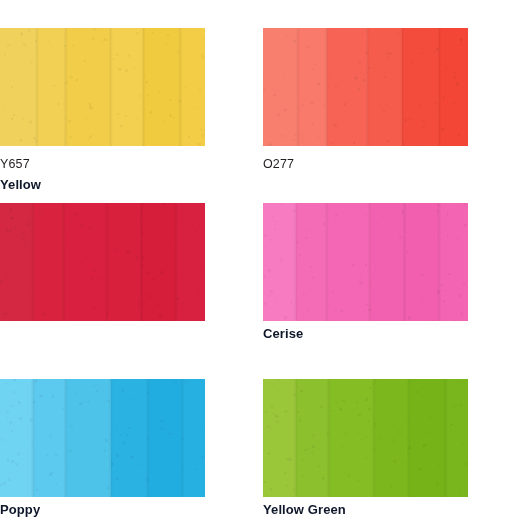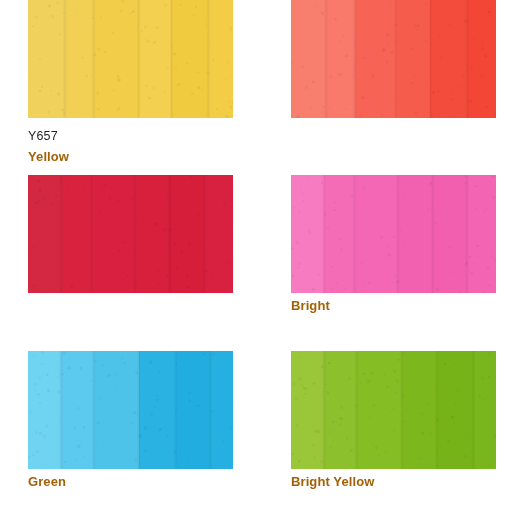--- a/index.html
+++ b/index.html
@@ -18,22 +18,22 @@
   #swatch-grid {
     display: grid;
     grid-template-columns: 263px 263px;
     grid-template-rows: 175px 176px 175px;
     width: 526px;
     height: 526px;
   }
 
   .swatch-cell {
     position: relative;
-    padding-left: 28px;
     box-sizing: border-box;
+    margin-top: 28px;
   }
 
   .swatch-chip {
     position: relative;
     width: 205px;
     height: 118px;
     overflow: hidden;
     display: block;
   }
 
@@ -70,21 +70,21 @@
     font-weight: 400;
     color: #231f20;
     letter-spacing: 0.15px;
     line-height: 1.2;
   }
 
   .swatch-name {
     margin-top: 5px;
     font-size: 13px;
     font-weight: bold;
-    color: #a16207;
+    color: #0f172a;
     letter-spacing: 0.1px;
     line-height: 1.2;
   }
 </style>
 </head>
 <body>
 
 <div id="swatch-grid">
     <div class="swatch-cell">
       <div class="swatch-chip" style="background: rgb(242, 207, 69);">
@@ -108,20 +108,21 @@
           <i style="background: rgb(248, 127, 110); width: 17%;"></i>
           <i style="background: rgb(249, 121, 106); width: 14%;"></i>
           <i style="background: rgb(247, 100, 85); width: 20%;"></i>
           <i style="background: rgb(246, 92, 76); width: 17%;"></i>
           <i style="background: rgb(244, 76, 60); width: 18%;"></i>
           <i style="background: rgb(243, 70, 54); width: 14%;"></i>
         </div>
         <div class="seam-layer" style="background: linear-gradient(to right, transparent 15.9%, rgba(0, 0, 0, 0.055) 17%, transparent 18.1%, transparent 29.9%, rgba(0, 0, 0, 0.055) 31%, transparent 32.1%, transparent 49.9%, rgba(0, 0, 0, 0.055) 51%, transparent 52.1%, transparent 66.9%, rgba(0, 0, 0, 0.055) 68%, transparent 69.1%, transparent 84.9%, rgba(0, 0, 0, 0.055) 86%, transparent 87.1%);"></div>
         <div class="grain-layer" style="background-image: radial-gradient(1.86px at 23.88% 63.11%, rgba(0, 0, 0, 0.094) 0px, rgba(0, 0, 0, 0.094) 100%, transparent 100%), radial-gradient(1.31px at 78.32% 83.94%, rgba(0, 0, 0, 0.106) 0px, rgba(0, 0, 0, 0.106) 100%, transparent 100%), radial-gradient(0.95px at 24.33% 34.94%, rgba(0, 0, 0, 0.1) 0px, rgba(0, 0, 0, 0.1) 100%, transparent 100%), radial-gradient(0.7px at 65.94% 34.39%, rgba(0, 0, 0, 0.15) 0px, rgba(0, 0, 0, 0.15) 100%, transparent 100%), radial-gradient(1.32px at 59.3% 41.63%, rgba(0, 0, 0, 0.13) 0px, rgba(0, 0, 0, 0.13) 100%, transparent 100%), radial-gradient(1.43px at 60.71% 96%, rgba(0, 0, 0, 0.133) 0px, rgba(0, 0, 0, 0.133) 100%, transparent 100%), radial-gradient(0.84px at 50.99% 83.48%, rgba(0, 0, 0, 0.055) 0px, rgba(0, 0, 0, 0.055) 100%, transparent 100%), radial-gradient(1.55px at 69.51% 78.51%, rgba(0, 0, 0, 0.14) 0px, rgba(0, 0, 0, 0.14) 100%, transparent 100%), radial-gradient(0.98px at 99.62% 96.35%, rgba(0, 0, 0, 0.12) 0px, rgba(0, 0, 0, 0.12) 100%, transparent 100%), radial-gradient(1.5px at 85.15% 18.22%, rgba(0, 0, 0, 0.16) 0px, rgba(0, 0, 0, 0.16) 100%, transparent 100%), radial-gradient(0.61px at 77.91% 98.62%, rgba(0, 0, 0, 0.153) 0px, rgba(0, 0, 0, 0.153) 100%, transparent 100%), radial-gradient(1.43px at 96.47% 9.55%, rgba(0, 0, 0, 0.137) 0px, rgba(0, 0, 0, 0.137) 100%, transparent 100%), radial-gradient(0.61px at 44.47% 76.8%, rgba(0, 0, 0, 0.125) 0px, rgba(0, 0, 0, 0.125) 100%, transparent 100%), radial-gradient(1.11px at 73.34% 48.81%, rgba(0, 0, 0, 0.114) 0px, rgba(0, 0, 0, 0.114) 100%, transparent 100%), radial-gradient(1.48px at 83.67% 20.35%, rgba(0, 0, 0, 0.1) 0px, rgba(0, 0, 0, 0.1) 100%, transparent 100%), radial-gradient(1.33px at 77.63% 21.28%, rgba(0, 0, 0, 0.137) 0px, rgba(0, 0, 0, 0.137) 100%, transparent 100%), radial-gradient(1.49px at 46.82% 52.36%, rgba(0, 0, 0, 0.14) 0px, rgba(0, 0, 0, 0.14) 100%, transparent 100%), radial-gradient(1.13px at 12.8% 25.9%, rgba(0, 0, 0, 0.055) 0px, rgba(0, 0, 0, 0.055) 100%, transparent 100%), radial-gradient(1.49px at 93.05% 63.99%, rgba(0, 0, 0, 0.106) 0px, rgba(0, 0, 0, 0.106) 100%, transparent 100%), radial-gradient(1.12px at 33.9% 97.71%, rgba(0, 0, 0, 0.12) 0px, rgba(0, 0, 0, 0.12) 100%, transparent 100%), radial-gradient(1.42px at 51% 21.14%, rgba(0, 0, 0, 0.153) 0px, rgba(0, 0, 0, 0.153) 100%, transparent 100%), radial-gradient(1.74px at 7.51% 73.92%, rgba(0, 0, 0, 0.1) 0px, rgba(0, 0, 0, 0.1) 100%, transparent 100%), radial-gradient(1.9px at 19.46% 65.35%, rgba(0, 0, 0, 0.067) 0px, rgba(0, 0, 0, 0.067) 100%, transparent 100%), radial-gradient(1.68px at 93.48% 41.61%, rgba(0, 0, 0, 0.114) 0px, rgba(0, 0, 0, 0.114) 100%, transparent 100%), radial-gradient(1.03px at 92.13% 44.89%, rgba(0, 0, 0, 0.06) 0px, rgba(0, 0, 0, 0.06) 100%, transparent 100%), radial-gradient(1.59px at 78.43% 79.03%, rgba(0, 0, 0, 0.055) 0px, rgba(0, 0, 0, 0.055) 100%, transparent 100%), radial-gradient(0.97px at 15.88% 90.4%, rgba(0, 0, 0, 0.16) 0px, rgba(0, 0, 0, 0.16) 100%, transparent 100%), radial-gradient(0.9px at 70.02% 67.59%, rgba(0, 0, 0, 0.082) 0px, rgba(0, 0, 0, 0.082) 100%, transparent 100%), radial-gradient(0.77px at 48.39% 4.19%, rgba(0, 0, 0, 0.145) 0px, rgba(0, 0, 0, 0.145) 100%, transparent 100%), radial-gradient(1.69px at 87.53% 85.96%, rgba(0, 0, 0, 0.118) 0px, rgba(0, 0, 0, 0.118) 100%, transparent 100%), radial-gradient(0.75px at 99.8% 39.49%, rgba(0, 0, 0, 0.08) 0px, rgba(0, 0, 0, 0.08) 100%, transparent 100%), radial-gradient(1.52px at 96.75% 10.47%, rgba(0, 0, 0, 0.118) 0px, rgba(0, 0, 0, 0.118) 100%, transparent 100%), radial-gradient(1.16px at 31.49% 37.52%, rgba(0, 0, 0, 0.067) 0px, rgba(0, 0, 0, 0.067) 100%, transparent 100%), radial-gradient(1.2px at 60.08% 64.11%, rgba(0, 0, 0, 0.063) 0px, rgba(0, 0, 0, 0.063) 100%, transparent 100%), radial-gradient(1.09px at 0.51% 40.89%, rgba(0, 0, 0, 0.067) 0px, rgba(0, 0, 0, 0.067) 100%, transparent 100%), radial-gradient(1.75px at 10.98% 69.48%, rgba(0, 0, 0, 0.15) 0px, rgba(0, 0, 0, 0.15) 100%, transparent 100%), radial-gradient(0.63px at 98.42% 77%, rgba(0, 0, 0, 0.07) 0px, rgba(0, 0, 0, 0.07) 100%, transparent 100%), radial-gradient(1.41px at 61.3% 24.68%, rgba(0, 0, 0, 0.06) 0px, rgba(0, 0, 0, 0.06) 100%, transparent 100%), radial-gradient(1.76px at 88.11% 58.55%, rgba(0, 0, 0, 0.067) 0px, rgba(0, 0, 0, 0.067) 100%, transparent 100%), radial-gradient(1.25px at 51.95% 34.11%, rgba(0, 0, 0, 0.106) 0px, rgba(0, 0, 0, 0.106) 100%, transparent 100%), radial-gradient(1.52px at 60.62% 21.51%, rgba(0, 0, 0, 0.11) 0px, rgba(0, 0, 0, 0.11) 100%, transparent 100%), radial-gradient(0.92px at 93.19% 37.92%, rgba(0, 0, 0, 0.125) 0px, rgba(0, 0, 0, 0.125) 100%, transparent 100%), radial-gradient(1.21px at 24.39% 81.41%, rgba(0, 0, 0, 0.082) 0px, rgba(0, 0, 0, 0.082) 100%, transparent 100%), radial-gradient(1.47px at 49.24% 44.27%, rgba(0, 0, 0, 0.157) 0px, rgba(0, 0, 0, 0.157) 100%, transparent 100%), radial-gradient(1.12px at 35.53% 49.33%, rgba(0, 0, 0, 0.137) 0px, rgba(0, 0, 0, 0.137) 100%, transparent 100%), radial-gradient(1.37px at 95.51% 90.55%, rgba(0, 0, 0, 0.13) 0px, rgba(0, 0, 0, 0.13) 100%, transparent 100%), radial-gradient(1.82px at 83.83% 63.77%, rgba(0, 0, 0, 0.07) 0px, rgba(0, 0, 0, 0.07) 100%, transparent 100%), radial-gradient(1.34px at 89.41% 33.29%, rgba(0, 0, 0, 0.09) 0px, rgba(0, 0, 0, 0.09) 100%, transparent 100%), radial-gradient(0.61px at 79.61% 93.5%, rgba(0, 0, 0, 0.06) 0px, rgba(0, 0, 0, 0.06) 100%, transparent 100%), radial-gradient(0.81px at 30.6% 57.5%, rgba(0, 0, 0, 0.09) 0px, rgba(0, 0, 0, 0.09) 100%, transparent 100%), radial-gradient(1.04px at 65.96% 70.15%, rgba(0, 0, 0, 0.082) 0px, rgba(0, 0, 0, 0.082) 100%, transparent 100%), radial-gradient(0.76px at 31.8% 49.42%, rgba(0, 0, 0, 0.094) 0px, rgba(0, 0, 0, 0.094) 100%, transparent 100%), radial-gradient(1.46px at 15.41% 94.95%, rgba(0, 0, 0, 0.07) 0px, rgba(0, 0, 0, 0.07) 100%, transparent 100%), radial-gradient(0.9px at 11.66% 6.09%, rgba(0, 0, 0, 0.1) 0px, rgba(0, 0, 0, 0.1) 100%, transparent 100%), radial-gradient(1.35px at 65.83% 4.03%, rgba(0, 0, 0, 0.1) 0px, rgba(0, 0, 0, 0.1) 100%, transparent 100%), radial-gradient(1.47px at 27.22% 47.32%, rgba(0, 0, 0, 0.15) 0px, rgba(0, 0, 0, 0.15) 100%, transparent 100%), radial-gradient(0.85px at 46.11% 65.79%, rgba(0, 0, 0, 0.157) 0px, rgba(0, 0, 0, 0.157) 100%, transparent 100%), radial-gradient(0.88px at 59.04% 70.46%, rgba(0, 0, 0, 0.15) 0px, rgba(0, 0, 0, 0.15) 100%, transparent 100%), radial-gradient(1.34px at 26.88% 92.43%, rgba(0, 0, 0, 0.086) 0px, rgba(0, 0, 0, 0.086) 100%, transparent 100%), radial-gradient(1.25px at 5.63% 56.97%, rgba(0, 0, 0, 0.145) 0px, rgba(0, 0, 0, 0.145) 100%, transparent 100%), radial-gradient(1.31px at 62.12% 21.74%, rgba(0, 0, 0, 0.157) 0px, rgba(0, 0, 0, 0.157) 100%, transparent 100%), radial-gradient(0.66px at 18.72% 38.27%, rgba(0, 0, 0, 0.16) 0px, rgba(0, 0, 0, 0.16) 100%, transparent 100%), radial-gradient(0.74px at 96.74% 13.49%, rgba(0, 0, 0, 0.12) 0px, rgba(0, 0, 0, 0.12) 100%, transparent 100%), radial-gradient(1.12px at 47.23% 37.25%, rgba(0, 0, 0, 0.094) 0px, rgba(0, 0, 0, 0.094) 100%, transparent 100%), radial-gradient(0.79px at 25.8% 30.56%, rgba(0, 0, 0, 0.157) 0px, rgba(0, 0, 0, 0.157) 100%, transparent 100%), radial-gradient(1.72px at 94.94% 47.42%, rgba(0, 0, 0, 0.145) 0px, rgba(0, 0, 0, 0.145) 100%, transparent 100%), radial-gradient(1.09px at 29.96% 65.37%, rgba(0, 0, 0, 0.118) 0px, rgba(0, 0, 0, 0.118) 100%, transparent 100%), radial-gradient(0.78px at 73.46% 93.28%, rgba(0, 0, 0, 0.114) 0px, rgba(0, 0, 0, 0.114) 100%, transparent 100%), radial-gradient(1.18px at 72.45% 29.99%, rgba(0, 0, 0, 0.106) 0px, rgba(0, 0, 0, 0.106) 100%, transparent 100%), radial-gradient(1.22px at 83.1% 73.86%, rgba(0, 0, 0, 0.09) 0px, rgba(0, 0, 0, 0.09) 100%, transparent 100%), radial-gradient(0.67px at 21.24% 1.94%, rgba(0, 0, 0, 0.157) 0px, rgba(0, 0, 0, 0.157) 100%, transparent 100%), radial-gradient(1.56px at 76.74% 65.86%, rgba(0, 0, 0, 0.063) 0px, rgba(0, 0, 0, 0.063) 100%, transparent 100%), radial-gradient(1.66px at 15.28% 11.31%, rgba(0, 0, 0, 0.153) 0px, rgba(0, 0, 0, 0.153) 100%, transparent 100%), radial-gradient(1.18px at 99.89% 58.47%, rgba(0, 0, 0, 0.086) 0px, rgba(0, 0, 0, 0.086) 100%, transparent 100%), radial-gradient(1.48px at 71.77% 77.53%, rgba(0, 0, 0, 0.106) 0px, rgba(0, 0, 0, 0.106) 100%, transparent 100%), radial-gradient(1.39px at 68.82% 97.8%, rgba(0, 0, 0, 0.082) 0px, rgba(0, 0, 0, 0.082) 100%, transparent 100%), radial-gradient(1.51px at 47.12% 29.23%, rgba(0, 0, 0, 0.114) 0px, rgba(0, 0, 0, 0.114) 100%, transparent 100%), radial-gradient(1.51px at 9.58% 91.17%, rgba(0, 0, 0, 0.082) 0px, rgba(0, 0, 0, 0.082) 100%, transparent 100%), radial-gradient(0.68px at 48.82% 39.04%, rgba(0, 0, 0, 0.098) 0px, rgba(0, 0, 0, 0.098) 100%, transparent 100%), radial-gradient(1.72px at 0.48% 52.44%, rgba(0, 0, 0, 0.09) 0px, rgba(0, 0, 0, 0.09) 100%, transparent 100%), radial-gradient(1.03px at 44.39% 97.72%, rgba(0, 0, 0, 0.145) 0px, rgba(0, 0, 0, 0.145) 100%, transparent 100%), radial-gradient(1.06px at 10.35% 40.81%, rgba(0, 0, 0, 0.06) 0px, rgba(0, 0, 0, 0.06) 100%, transparent 100%), radial-gradient(1.83px at 3.34% 99.29%, rgba(0, 0, 0, 0.157) 0px, rgba(0, 0, 0, 0.157) 100%, transparent 100%), radial-gradient(0.86px at 0.83% 88.5%, rgba(0, 0, 0, 0.067) 0px, rgba(0, 0, 0, 0.067) 100%, transparent 100%), radial-gradient(1.45px at 40.03% 64.64%, rgba(0, 0, 0, 0.157) 0px, rgba(0, 0, 0, 0.157) 100%, transparent 100%), radial-gradient(1.53px at 21.66% 16.25%, rgba(0, 0, 0, 0.14) 0px, rgba(0, 0, 0, 0.14) 100%, transparent 100%), radial-gradient(1.89px at 45.45% 42.27%, rgba(0, 0, 0, 0.16) 0px, rgba(0, 0, 0, 0.16) 100%, transparent 100%), radial-gradient(0.84px at 79.94% 39.95%, rgba(0, 0, 0, 0.086) 0px, rgba(0, 0, 0, 0.086) 100%, transparent 100%), radial-gradient(1.6px at 35.14% 83%, rgba(0, 0, 0, 0.145) 0px, rgba(0, 0, 0, 0.145) 100%, transparent 100%), radial-gradient(1.44px at 19.01% 91.71%, rgba(0, 0, 0, 0.055) 0px, rgba(0, 0, 0, 0.055) 100%, transparent 100%);"></div>
       </div>
+      <div class="swatch-code">O277</div>
     </div>
     <div class="swatch-cell">
       <div class="swatch-chip" style="background: rgb(216, 33, 61);">
         <div class="band-layer">
           <i style="background: rgb(212, 40, 66); width: 16%;"></i>
           <i style="background: rgb(217, 35, 62); width: 15%;"></i>
           <i style="background: rgb(218, 32, 64); width: 21%;"></i>
           <i style="background: rgb(216, 31, 60); width: 17%;"></i>
           <i style="background: rgb(214, 29, 57); width: 17%;"></i>
           <i style="background: rgb(216, 33, 64); width: 14%;"></i>
@@ -136,45 +137,45 @@
           <i style="background: rgb(247, 123, 192); width: 16%;"></i>
           <i style="background: rgb(244, 107, 182); width: 15%;"></i>
           <i style="background: rgb(244, 103, 180); width: 21%;"></i>
           <i style="background: rgb(242, 97, 176); width: 17%;"></i>
           <i style="background: rgb(241, 95, 174); width: 17%;"></i>
           <i style="background: rgb(243, 100, 178); width: 14%;"></i>
         </div>
         <div class="seam-layer" style="background: linear-gradient(to right, transparent 14.9%, rgba(0, 0, 0, 0.055) 16%, transparent 17.1%, transparent 29.9%, rgba(0, 0, 0, 0.055) 31%, transparent 32.1%, transparent 50.9%, rgba(0, 0, 0, 0.055) 52%, transparent 53.1%, transparent 67.9%, rgba(0, 0, 0, 0.055) 69%, transparent 70.1%, transparent 84.9%, rgba(0, 0, 0, 0.055) 86%, transparent 87.1%);"></div>
         <div class="grain-layer" style="background-image: radial-gradient(0.97px at 47.75% 60.7%, rgba(0, 0, 0, 0.098) 0px, rgba(0, 0, 0, 0.098) 100%, transparent 100%), radial-gradient(0.77px at 5.09% 11.67%, rgba(0, 0, 0, 0.15) 0px, rgba(0, 0, 0, 0.15) 100%, transparent 100%), radial-gradient(1.76px at 34.14% 75.08%, rgba(0, 0, 0, 0.055) 0px, rgba(0, 0, 0, 0.055) 100%, transparent 100%), radial-gradient(1.57px at 38.33% 91.71%, rgba(0, 0, 0, 0.12) 0px, rgba(0, 0, 0, 0.12) 100%, transparent 100%), radial-gradient(1.49px at 89.09% 74.56%, rgba(0, 0, 0, 0.055) 0px, rgba(0, 0, 0, 0.055) 100%, transparent 100%), radial-gradient(1.59px at 70.3% 40.74%, rgba(0, 0, 0, 0.1) 0px, rgba(0, 0, 0, 0.1) 100%, transparent 100%), radial-gradient(1.04px at 85.24% 1.79%, rgba(0, 0, 0, 0.11) 0px, rgba(0, 0, 0, 0.11) 100%, transparent 100%), radial-gradient(1.82px at 3.06% 57.46%, rgba(0, 0, 0, 0.137) 0px, rgba(0, 0, 0, 0.137) 100%, transparent 100%), radial-gradient(0.98px at 26.45% 96.61%, rgba(0, 0, 0, 0.055) 0px, rgba(0, 0, 0, 0.055) 100%, transparent 100%), radial-gradient(1.88px at 47.71% 67.64%, rgba(0, 0, 0, 0.125) 0px, rgba(0, 0, 0, 0.125) 100%, transparent 100%), radial-gradient(0.85px at 76.17% 50.93%, rgba(0, 0, 0, 0.06) 0px, rgba(0, 0, 0, 0.06) 100%, transparent 100%), radial-gradient(0.71px at 64.47% 47.65%, rgba(0, 0, 0, 0.118) 0px, rgba(0, 0, 0, 0.118) 100%, transparent 100%), radial-gradient(0.83px at 35.29% 99.57%, rgba(0, 0, 0, 0.067) 0px, rgba(0, 0, 0, 0.067) 100%, transparent 100%), radial-gradient(0.68px at 69.35% 22.31%, rgba(0, 0, 0, 0.153) 0px, rgba(0, 0, 0, 0.153) 100%, transparent 100%), radial-gradient(1.29px at 67.66% 9.24%, rgba(0, 0, 0, 0.063) 0px, rgba(0, 0, 0, 0.063) 100%, transparent 100%), radial-gradient(1.31px at 15.24% 6.8%, rgba(0, 0, 0, 0.15) 0px, rgba(0, 0, 0, 0.15) 100%, transparent 100%), radial-gradient(1.5px at 77.03% 60.52%, rgba(0, 0, 0, 0.06) 0px, rgba(0, 0, 0, 0.06) 100%, transparent 100%), radial-gradient(1.73px at 67.05% 28.91%, rgba(0, 0, 0, 0.1) 0px, rgba(0, 0, 0, 0.1) 100%, transparent 100%), radial-gradient(1.27px at 1.12% 85.26%, rgba(0, 0, 0, 0.125) 0px, rgba(0, 0, 0, 0.125) 100%, transparent 100%), radial-gradient(0.86px at 5.88% 15.56%, rgba(0, 0, 0, 0.133) 0px, rgba(0, 0, 0, 0.133) 100%, transparent 100%), radial-gradient(0.7px at 14.52% 30.31%, rgba(0, 0, 0, 0.133) 0px, rgba(0, 0, 0, 0.133) 100%, transparent 100%), radial-gradient(1.8px at 4% 75.16%, rgba(0, 0, 0, 0.08) 0px, rgba(0, 0, 0, 0.08) 100%, transparent 100%), radial-gradient(0.8px at 81.66% 68.99%, rgba(0, 0, 0, 0.15) 0px, rgba(0, 0, 0, 0.15) 100%, transparent 100%), radial-gradient(1.16px at 50.44% 52.46%, rgba(0, 0, 0, 0.14) 0px, rgba(0, 0, 0, 0.14) 100%, transparent 100%), radial-gradient(1.2px at 0.65% 62.35%, rgba(0, 0, 0, 0.137) 0px, rgba(0, 0, 0, 0.137) 100%, transparent 100%), radial-gradient(0.6px at 6.59% 85.26%, rgba(0, 0, 0, 0.145) 0px, rgba(0, 0, 0, 0.145) 100%, transparent 100%), radial-gradient(1.51px at 85.24% 7.01%, rgba(0, 0, 0, 0.11) 0px, rgba(0, 0, 0, 0.11) 100%, transparent 100%), radial-gradient(0.87px at 91.05% 69.31%, rgba(0, 0, 0, 0.11) 0px, rgba(0, 0, 0, 0.11) 100%, transparent 100%), radial-gradient(1.37px at 13.87% 84.35%, rgba(0, 0, 0, 0.094) 0px, rgba(0, 0, 0, 0.094) 100%, transparent 100%), radial-gradient(0.87px at 53.52% 46.67%, rgba(0, 0, 0, 0.12) 0px, rgba(0, 0, 0, 0.12) 100%, transparent 100%), radial-gradient(1.01px at 6.03% 22.43%, rgba(0, 0, 0, 0.15) 0px, rgba(0, 0, 0, 0.15) 100%, transparent 100%), radial-gradient(1.57px at 90.03% 9.47%, rgba(0, 0, 0, 0.094) 0px, rgba(0, 0, 0, 0.094) 100%, transparent 100%), radial-gradient(1.88px at 95.99% 78.64%, rgba(0, 0, 0, 0.067) 0px, rgba(0, 0, 0, 0.067) 100%, transparent 100%), radial-gradient(0.88px at 68.55% 29.53%, rgba(0, 0, 0, 0.1) 0px, rgba(0, 0, 0, 0.1) 100%, transparent 100%), radial-gradient(1.07px at 5.96% 82.1%, rgba(0, 0, 0, 0.063) 0px, rgba(0, 0, 0, 0.063) 100%, transparent 100%), radial-gradient(1.43px at 90.87% 60.22%, rgba(0, 0, 0, 0.133) 0px, rgba(0, 0, 0, 0.133) 100%, transparent 100%), radial-gradient(0.88px at 50.88% 85.75%, rgba(0, 0, 0, 0.153) 0px, rgba(0, 0, 0, 0.153) 100%, transparent 100%), radial-gradient(0.61px at 39.39% 79.33%, rgba(0, 0, 0, 0.055) 0px, rgba(0, 0, 0, 0.055) 100%, transparent 100%), radial-gradient(0.91px at 83.2% 29.47%, rgba(0, 0, 0, 0.125) 0px, rgba(0, 0, 0, 0.125) 100%, transparent 100%), radial-gradient(1.51px at 35.74% 10.58%, rgba(0, 0, 0, 0.094) 0px, rgba(0, 0, 0, 0.094) 100%, transparent 100%), radial-gradient(1.14px at 20.19% 77.8%, rgba(0, 0, 0, 0.094) 0px, rgba(0, 0, 0, 0.094) 100%, transparent 100%), radial-gradient(1.58px at 82.73% 99.78%, rgba(0, 0, 0, 0.09) 0px, rgba(0, 0, 0, 0.09) 100%, transparent 100%), radial-gradient(1.8px at 16.78% 33.29%, rgba(0, 0, 0, 0.094) 0px, rgba(0, 0, 0, 0.094) 100%, transparent 100%), radial-gradient(0.85px at 22.21% 91.8%, rgba(0, 0, 0, 0.153) 0px, rgba(0, 0, 0, 0.153) 100%, transparent 100%), radial-gradient(0.74px at 45.91% 38.6%, rgba(0, 0, 0, 0.05) 0px, rgba(0, 0, 0, 0.05) 100%, transparent 100%), radial-gradient(0.75px at 8.76% 1.48%, rgba(0, 0, 0, 0.133) 0px, rgba(0, 0, 0, 0.133) 100%, transparent 100%), radial-gradient(0.85px at 55.12% 57.64%, rgba(0, 0, 0, 0.075) 0px, rgba(0, 0, 0, 0.075) 100%, transparent 100%), radial-gradient(1.44px at 93.84% 99.98%, rgba(0, 0, 0, 0.14) 0px, rgba(0, 0, 0, 0.14) 100%, transparent 100%), radial-gradient(0.84px at 69.29% 61.5%, rgba(0, 0, 0, 0.063) 0px, rgba(0, 0, 0, 0.063) 100%, transparent 100%), radial-gradient(0.86px at 55.49% 16.93%, rgba(0, 0, 0, 0.106) 0px, rgba(0, 0, 0, 0.106) 100%, transparent 100%), radial-gradient(0.94px at 36.46% 39.89%, rgba(0, 0, 0, 0.082) 0px, rgba(0, 0, 0, 0.082) 100%, transparent 100%), radial-gradient(1.05px at 95.06% 29.59%, rgba(0, 0, 0, 0.09) 0px, rgba(0, 0, 0, 0.09) 100%, transparent 100%), radial-gradient(1.36px at 23.69% 54.35%, rgba(0, 0, 0, 0.082) 0px, rgba(0, 0, 0, 0.082) 100%, transparent 100%), radial-gradient(1.89px at 85.58% 75.36%, rgba(0, 0, 0, 0.133) 0px, rgba(0, 0, 0, 0.133) 100%, transparent 100%), radial-gradient(0.86px at 59.27% 51.52%, rgba(0, 0, 0, 0.086) 0px, rgba(0, 0, 0, 0.086) 100%, transparent 100%), radial-gradient(0.83px at 99.94% 72.11%, rgba(0, 0, 0, 0.137) 0px, rgba(0, 0, 0, 0.137) 100%, transparent 100%), radial-gradient(0.97px at 29.75% 17.97%, rgba(0, 0, 0, 0.15) 0px, rgba(0, 0, 0, 0.15) 100%, transparent 100%), radial-gradient(1.85px at 10.96% 97.37%, rgba(0, 0, 0, 0.153) 0px, rgba(0, 0, 0, 0.153) 100%, transparent 100%), radial-gradient(0.73px at 13.44% 93.9%, rgba(0, 0, 0, 0.067) 0px, rgba(0, 0, 0, 0.067) 100%, transparent 100%), radial-gradient(1.74px at 98.72% 19.13%, rgba(0, 0, 0, 0.1) 0px, rgba(0, 0, 0, 0.1) 100%, transparent 100%), radial-gradient(1.15px at 77.63% 83.52%, rgba(0, 0, 0, 0.055) 0px, rgba(0, 0, 0, 0.055) 100%, transparent 100%), radial-gradient(1.13px at 90.07% 28.42%, rgba(0, 0, 0, 0.114) 0px, rgba(0, 0, 0, 0.114) 100%, transparent 100%), radial-gradient(1.41px at 21.11% 29.57%, rgba(0, 0, 0, 0.098) 0px, rgba(0, 0, 0, 0.098) 100%, transparent 100%), radial-gradient(1.14px at 94.03% 31.31%, rgba(0, 0, 0, 0.063) 0px, rgba(0, 0, 0, 0.063) 100%, transparent 100%), radial-gradient(1.25px at 9.19% 48.98%, rgba(0, 0, 0, 0.106) 0px, rgba(0, 0, 0, 0.106) 100%, transparent 100%), radial-gradient(0.72px at 21.49% 22.97%, rgba(0, 0, 0, 0.15) 0px, rgba(0, 0, 0, 0.15) 100%, transparent 100%), radial-gradient(1.25px at 52.56% 68.77%, rgba(0, 0, 0, 0.055) 0px, rgba(0, 0, 0, 0.055) 100%, transparent 100%), radial-gradient(1.78px at 18.01% 44.37%, rgba(0, 0, 0, 0.06) 0px, rgba(0, 0, 0, 0.06) 100%, transparent 100%), radial-gradient(0.62px at 37.09% 72.03%, rgba(0, 0, 0, 0.067) 0px, rgba(0, 0, 0, 0.067) 100%, transparent 100%), radial-gradient(1.38px at 98.21% 69.09%, rgba(0, 0, 0, 0.09) 0px, rgba(0, 0, 0, 0.09) 100%, transparent 100%), radial-gradient(0.73px at 12.47% 96.83%, rgba(0, 0, 0, 0.07) 0px, rgba(0, 0, 0, 0.07) 100%, transparent 100%), radial-gradient(1.36px at 44.21% 52.74%, rgba(0, 0, 0, 0.11) 0px, rgba(0, 0, 0, 0.11) 100%, transparent 100%), radial-gradient(1.56px at 87.31% 69.48%, rgba(0, 0, 0, 0.15) 0px, rgba(0, 0, 0, 0.15) 100%, transparent 100%), radial-gradient(0.75px at 50.36% 10.61%, rgba(0, 0, 0, 0.125) 0px, rgba(0, 0, 0, 0.125) 100%, transparent 100%), radial-gradient(1.68px at 24.6% 63.15%, rgba(0, 0, 0, 0.07) 0px, rgba(0, 0, 0, 0.07) 100%, transparent 100%), radial-gradient(1.75px at 98.55% 1.27%, rgba(0, 0, 0, 0.094) 0px, rgba(0, 0, 0, 0.094) 100%, transparent 100%), radial-gradient(1.33px at 3.35% 78.23%, rgba(0, 0, 0, 0.09) 0px, rgba(0, 0, 0, 0.09) 100%, transparent 100%), radial-gradient(1.41px at 78.06% 60.86%, rgba(0, 0, 0, 0.1) 0px, rgba(0, 0, 0, 0.1) 100%, transparent 100%), radial-gradient(1.38px at 1.17% 27.63%, rgba(0, 0, 0, 0.094) 0px, rgba(0, 0, 0, 0.094) 100%, transparent 100%), radial-gradient(1.52px at 52.1% 90.49%, rgba(0, 0, 0, 0.125) 0px, rgba(0, 0, 0, 0.125) 100%, transparent 100%), radial-gradient(1.75px at 71.34% 97.37%, rgba(0, 0, 0, 0.14) 0px, rgba(0, 0, 0, 0.14) 100%, transparent 100%), radial-gradient(1.15px at 19.95% 96.67%, rgba(0, 0, 0, 0.07) 0px, rgba(0, 0, 0, 0.07) 100%, transparent 100%), radial-gradient(1.72px at 8.74% 47.44%, rgba(0, 0, 0, 0.07) 0px, rgba(0, 0, 0, 0.07) 100%, transparent 100%), radial-gradient(0.6px at 71.54% 25.3%, rgba(0, 0, 0, 0.13) 0px, rgba(0, 0, 0, 0.13) 100%, transparent 100%), radial-gradient(0.84px at 0.99% 26.51%, rgba(0, 0, 0, 0.055) 0px, rgba(0, 0, 0, 0.055) 100%, transparent 100%), radial-gradient(1.26px at 3.84% 31.5%, rgba(0, 0, 0, 0.086) 0px, rgba(0, 0, 0, 0.086) 100%, transparent 100%), radial-gradient(1.1px at 35.33% 91.16%, rgba(0, 0, 0, 0.05) 0px, rgba(0, 0, 0, 0.05) 100%, transparent 100%), radial-gradient(1.29px at 96.91% 93.54%, rgba(0, 0, 0, 0.114) 0px, rgba(0, 0, 0, 0.114) 100%, transparent 100%), radial-gradient(1.55px at 68.19% 7.26%, rgba(0, 0, 0, 0.145) 0px, rgba(0, 0, 0, 0.145) 100%, transparent 100%), radial-gradient(1.6px at 88.09% 83.22%, rgba(0, 0, 0, 0.086) 0px, rgba(0, 0, 0, 0.086) 100%, transparent 100%);"></div>
       </div>
-      <div class="swatch-name">Bright</div>
+      <div class="swatch-name">Cerise</div>
     </div>
     <div class="swatch-cell">
       <div class="swatch-chip" style="background: rgb(41, 180, 227);">
         <div class="band-layer">
           <i style="background: rgb(111, 211, 242); width: 16%;"></i>
           <i style="background: rgb(92, 201, 238); width: 16%;"></i>
           <i style="background: rgb(77, 195, 234); width: 22%;"></i>
           <i style="background: rgb(42, 178, 226); width: 18%;"></i>
           <i style="background: rgb(34, 173, 224); width: 17%;"></i>
           <i style="background: rgb(38, 176, 225); width: 11%;"></i>
         </div>
         <div class="seam-layer" style="background: linear-gradient(to right, transparent 14.9%, rgba(0, 0, 0, 0.055) 16%, transparent 17.1%, transparent 30.9%, rgba(0, 0, 0, 0.055) 32%, transparent 33.1%, transparent 52.9%, rgba(0, 0, 0, 0.055) 54%, transparent 55.1%, transparent 70.9%, rgba(0, 0, 0, 0.055) 72%, transparent 73.1%, transparent 87.9%, rgba(0, 0, 0, 0.055) 89%, transparent 90.1%);"></div>
         <div class="grain-layer" style="background-image: radial-gradient(1.86px at 59.69% 9.5%, rgba(0, 0, 0, 0.125) 0px, rgba(0, 0, 0, 0.125) 100%, transparent 100%), radial-gradient(1.34px at 25.91% 14.92%, rgba(0, 0, 0, 0.153) 0px, rgba(0, 0, 0, 0.153) 100%, transparent 100%), radial-gradient(1.66px at 8.18% 72.37%, rgba(0, 0, 0, 0.114) 0px, rgba(0, 0, 0, 0.114) 100%, transparent 100%), radial-gradient(1.68px at 39.43% 20.86%, rgba(0, 0, 0, 0.15) 0px, rgba(0, 0, 0, 0.15) 100%, transparent 100%), radial-gradient(0.64px at 37.59% 8.33%, rgba(0, 0, 0, 0.1) 0px, rgba(0, 0, 0, 0.1) 100%, transparent 100%), radial-gradient(1.25px at 84.37% 0.33%, rgba(0, 0, 0, 0.07) 0px, rgba(0, 0, 0, 0.07) 100%, transparent 100%), radial-gradient(1.19px at 63.18% 41.5%, rgba(0, 0, 0, 0.14) 0px, rgba(0, 0, 0, 0.14) 100%, transparent 100%), radial-gradient(0.8px at 62.6% 38.03%, rgba(0, 0, 0, 0.09) 0px, rgba(0, 0, 0, 0.09) 100%, transparent 100%), radial-gradient(1.66px at 24.54% 80.87%, rgba(0, 0, 0, 0.133) 0px, rgba(0, 0, 0, 0.133) 100%, transparent 100%), radial-gradient(1.17px at 22.78% 64.73%, rgba(0, 0, 0, 0.12) 0px, rgba(0, 0, 0, 0.12) 100%, transparent 100%), radial-gradient(1.54px at 53.08% 18.6%, rgba(0, 0, 0, 0.153) 0px, rgba(0, 0, 0, 0.153) 100%, transparent 100%), radial-gradient(1px at 99.98% 44.28%, rgba(0, 0, 0, 0.063) 0px, rgba(0, 0, 0, 0.063) 100%, transparent 100%), radial-gradient(1.85px at 71.74% 85.8%, rgba(0, 0, 0, 0.082) 0px, rgba(0, 0, 0, 0.082) 100%, transparent 100%), radial-gradient(0.64px at 55.26% 63.53%, rgba(0, 0, 0, 0.063) 0px, rgba(0, 0, 0, 0.063) 100%, transparent 100%), radial-gradient(0.76px at 26.2% 76.85%, rgba(0, 0, 0, 0.153) 0px, rgba(0, 0, 0, 0.153) 100%, transparent 100%), radial-gradient(1.7px at 51.83% 52.23%, rgba(0, 0, 0, 0.133) 0px, rgba(0, 0, 0, 0.133) 100%, transparent 100%), radial-gradient(0.84px at 27.46% 89.22%, rgba(0, 0, 0, 0.12) 0px, rgba(0, 0, 0, 0.12) 100%, transparent 100%), radial-gradient(1.08px at 5.73% 44.01%, rgba(0, 0, 0, 0.13) 0px, rgba(0, 0, 0, 0.13) 100%, transparent 100%), radial-gradient(1.05px at 78.05% 93.34%, rgba(0, 0, 0, 0.067) 0px, rgba(0, 0, 0, 0.067) 100%, transparent 100%), radial-gradient(1.79px at 15.18% 34.86%, rgba(0, 0, 0, 0.1) 0px, rgba(0, 0, 0, 0.1) 100%, transparent 100%), radial-gradient(1.66px at 57.22% 65.2%, rgba(0, 0, 0, 0.157) 0px, rgba(0, 0, 0, 0.157) 100%, transparent 100%), radial-gradient(1.84px at 82.93% 46.34%, rgba(0, 0, 0, 0.09) 0px, rgba(0, 0, 0, 0.09) 100%, transparent 100%), radial-gradient(1.84px at 98.94% 65.9%, rgba(0, 0, 0, 0.07) 0px, rgba(0, 0, 0, 0.07) 100%, transparent 100%), radial-gradient(1.78px at 24.54% 48.62%, rgba(0, 0, 0, 0.055) 0px, rgba(0, 0, 0, 0.055) 100%, transparent 100%), radial-gradient(1.75px at 57.11% 84.55%, rgba(0, 0, 0, 0.11) 0px, rgba(0, 0, 0, 0.11) 100%, transparent 100%), radial-gradient(1.11px at 25.41% 79.69%, rgba(0, 0, 0, 0.114) 0px, rgba(0, 0, 0, 0.114) 100%, transparent 100%), radial-gradient(1.27px at 52.47% 92.67%, rgba(0, 0, 0, 0.125) 0px, rgba(0, 0, 0, 0.125) 100%, transparent 100%), radial-gradient(1.76px at 34.78% 40.29%, rgba(0, 0, 0, 0.075) 0px, rgba(0, 0, 0, 0.075) 100%, transparent 100%), radial-gradient(1.66px at 1.31% 51.14%, rgba(0, 0, 0, 0.06) 0px, rgba(0, 0, 0, 0.06) 100%, transparent 100%), radial-gradient(0.98px at 42.64% 33.93%, rgba(0, 0, 0, 0.094) 0px, rgba(0, 0, 0, 0.094) 100%, transparent 100%), radial-gradient(0.7px at 31.05% 2.91%, rgba(0, 0, 0, 0.125) 0px, rgba(0, 0, 0, 0.125) 100%, transparent 100%), radial-gradient(1.06px at 59.17% 47.12%, rgba(0, 0, 0, 0.09) 0px, rgba(0, 0, 0, 0.09) 100%, transparent 100%), radial-gradient(0.68px at 72.55% 41.71%, rgba(0, 0, 0, 0.098) 0px, rgba(0, 0, 0, 0.098) 100%, transparent 100%), radial-gradient(0.77px at 2.97% 4.09%, rgba(0, 0, 0, 0.12) 0px, rgba(0, 0, 0, 0.12) 100%, transparent 100%), radial-gradient(1.67px at 54.71% 72.02%, rgba(0, 0, 0, 0.153) 0px, rgba(0, 0, 0, 0.153) 100%, transparent 100%), radial-gradient(1.3px at 16.69% 19.77%, rgba(0, 0, 0, 0.12) 0px, rgba(0, 0, 0, 0.12) 100%, transparent 100%), radial-gradient(0.78px at 46.15% 38.79%, rgba(0, 0, 0, 0.075) 0px, rgba(0, 0, 0, 0.075) 100%, transparent 100%), radial-gradient(0.93px at 96.4% 80.65%, rgba(0, 0, 0, 0.1) 0px, rgba(0, 0, 0, 0.1) 100%, transparent 100%), radial-gradient(1.9px at 60.27% 54.27%, rgba(0, 0, 0, 0.067) 0px, rgba(0, 0, 0, 0.067) 100%, transparent 100%), radial-gradient(1.52px at 3.98% 68.95%, rgba(0, 0, 0, 0.106) 0px, rgba(0, 0, 0, 0.106) 100%, transparent 100%), radial-gradient(1.72px at 17.62% 1.79%, rgba(0, 0, 0, 0.125) 0px, rgba(0, 0, 0, 0.125) 100%, transparent 100%), radial-gradient(0.96px at 55.49% 1.81%, rgba(0, 0, 0, 0.082) 0px, rgba(0, 0, 0, 0.082) 100%, transparent 100%), radial-gradient(1.13px at 30.98% 25.3%, rgba(0, 0, 0, 0.114) 0px, rgba(0, 0, 0, 0.114) 100%, transparent 100%), radial-gradient(1.21px at 53.11% 54.13%, rgba(0, 0, 0, 0.06) 0px, rgba(0, 0, 0, 0.06) 100%, transparent 100%), radial-gradient(1.19px at 95.34% 76.69%, rgba(0, 0, 0, 0.106) 0px, rgba(0, 0, 0, 0.106) 100%, transparent 100%), radial-gradient(1.1px at 46.05% 6.24%, rgba(0, 0, 0, 0.12) 0px, rgba(0, 0, 0, 0.12) 100%, transparent 100%), radial-gradient(1.18px at 5.99% 23.05%, rgba(0, 0, 0, 0.11) 0px, rgba(0, 0, 0, 0.11) 100%, transparent 100%), radial-gradient(1.32px at 47.32% 9.94%, rgba(0, 0, 0, 0.137) 0px, rgba(0, 0, 0, 0.137) 100%, transparent 100%), radial-gradient(1.53px at 27.39% 64.6%, rgba(0, 0, 0, 0.13) 0px, rgba(0, 0, 0, 0.13) 100%, transparent 100%), radial-gradient(1.28px at 78.94% 42.07%, rgba(0, 0, 0, 0.145) 0px, rgba(0, 0, 0, 0.145) 100%, transparent 100%), radial-gradient(0.98px at 15.54% 57.12%, rgba(0, 0, 0, 0.06) 0px, rgba(0, 0, 0, 0.06) 100%, transparent 100%), radial-gradient(1.7px at 6.85% 11.17%, rgba(0, 0, 0, 0.063) 0px, rgba(0, 0, 0, 0.063) 100%, transparent 100%), radial-gradient(0.96px at 36.73% 12.01%, rgba(0, 0, 0, 0.133) 0px, rgba(0, 0, 0, 0.133) 100%, transparent 100%), radial-gradient(0.73px at 89.15% 75.38%, rgba(0, 0, 0, 0.133) 0px, rgba(0, 0, 0, 0.133) 100%, transparent 100%), radial-gradient(1.46px at 50.98% 60.69%, rgba(0, 0, 0, 0.098) 0px, rgba(0, 0, 0, 0.098) 100%, transparent 100%), radial-gradient(1.82px at 7.04% 0.65%, rgba(0, 0, 0, 0.137) 0px, rgba(0, 0, 0, 0.137) 100%, transparent 100%), radial-gradient(1.15px at 61.85% 47.72%, rgba(0, 0, 0, 0.13) 0px, rgba(0, 0, 0, 0.13) 100%, transparent 100%), radial-gradient(0.83px at 61.47% 92.56%, rgba(0, 0, 0, 0.1) 0px, rgba(0, 0, 0, 0.1) 100%, transparent 100%), radial-gradient(1.05px at 89.5% 51.15%, rgba(0, 0, 0, 0.118) 0px, rgba(0, 0, 0, 0.118) 100%, transparent 100%), radial-gradient(0.78px at 3.81% 33.14%, rgba(0, 0, 0, 0.106) 0px, rgba(0, 0, 0, 0.106) 100%, transparent 100%), radial-gradient(1.45px at 4.57% 85.26%, rgba(0, 0, 0, 0.09) 0px, rgba(0, 0, 0, 0.09) 100%, transparent 100%), radial-gradient(1.62px at 72.32% 50.26%, rgba(0, 0, 0, 0.086) 0px, rgba(0, 0, 0, 0.086) 100%, transparent 100%), radial-gradient(1.67px at 34.19% 60.91%, rgba(0, 0, 0, 0.094) 0px, rgba(0, 0, 0, 0.094) 100%, transparent 100%), radial-gradient(1.24px at 85.99% 2.63%, rgba(0, 0, 0, 0.157) 0px, rgba(0, 0, 0, 0.157) 100%, transparent 100%), radial-gradient(0.89px at 13.99% 21.75%, rgba(0, 0, 0, 0.06) 0px, rgba(0, 0, 0, 0.06) 100%, transparent 100%), radial-gradient(0.86px at 72.33% 11.24%, rgba(0, 0, 0, 0.145) 0px, rgba(0, 0, 0, 0.145) 100%, transparent 100%), radial-gradient(1.23px at 18.08% 93.93%, rgba(0, 0, 0, 0.118) 0px, rgba(0, 0, 0, 0.118) 100%, transparent 100%), radial-gradient(1.19px at 56.9% 40.52%, rgba(0, 0, 0, 0.05) 0px, rgba(0, 0, 0, 0.05) 100%, transparent 100%), radial-gradient(1.45px at 9.38% 20.02%, rgba(0, 0, 0, 0.15) 0px, rgba(0, 0, 0, 0.15) 100%, transparent 100%), radial-gradient(1.6px at 64.6% 66.36%, rgba(0, 0, 0, 0.153) 0px, rgba(0, 0, 0, 0.153) 100%, transparent 100%), radial-gradient(1.67px at 9.94% 33.44%, rgba(0, 0, 0, 0.133) 0px, rgba(0, 0, 0, 0.133) 100%, transparent 100%), radial-gradient(1.51px at 90.58% 2.68%, rgba(0, 0, 0, 0.114) 0px, rgba(0, 0, 0, 0.114) 100%, transparent 100%), radial-gradient(0.9px at 67.99% 72.32%, rgba(0, 0, 0, 0.133) 0px, rgba(0, 0, 0, 0.133) 100%, transparent 100%), radial-gradient(1.18px at 5.08% 36.98%, rgba(0, 0, 0, 0.153) 0px, rgba(0, 0, 0, 0.153) 100%, transparent 100%), radial-gradient(1.67px at 8.93% 63.65%, rgba(0, 0, 0, 0.08) 0px, rgba(0, 0, 0, 0.08) 100%, transparent 100%), radial-gradient(1.21px at 0.77% 89.83%, rgba(0, 0, 0, 0.094) 0px, rgba(0, 0, 0, 0.094) 100%, transparent 100%), radial-gradient(1.56px at 20.26% 14.32%, rgba(0, 0, 0, 0.145) 0px, rgba(0, 0, 0, 0.145) 100%, transparent 100%), radial-gradient(0.97px at 23.19% 92.2%, rgba(0, 0, 0, 0.133) 0px, rgba(0, 0, 0, 0.133) 100%, transparent 100%), radial-gradient(1.42px at 78.88% 35.69%, rgba(0, 0, 0, 0.1) 0px, rgba(0, 0, 0, 0.1) 100%, transparent 100%), radial-gradient(0.61px at 10.55% 67.96%, rgba(0, 0, 0, 0.133) 0px, rgba(0, 0, 0, 0.133) 100%, transparent 100%), radial-gradient(1.02px at 64.06% 17.43%, rgba(0, 0, 0, 0.118) 0px, rgba(0, 0, 0, 0.118) 100%, transparent 100%), radial-gradient(1.11px at 32.83% 8.19%, rgba(0, 0, 0, 0.12) 0px, rgba(0, 0, 0, 0.12) 100%, transparent 100%), radial-gradient(1.44px at 2.32% 88.33%, rgba(0, 0, 0, 0.14) 0px, rgba(0, 0, 0, 0.14) 100%, transparent 100%), radial-gradient(0.78px at 95.37% 85%, rgba(0, 0, 0, 0.137) 0px, rgba(0, 0, 0, 0.137) 100%, transparent 100%), radial-gradient(1.64px at 43.27% 19.44%, rgba(0, 0, 0, 0.075) 0px, rgba(0, 0, 0, 0.075) 100%, transparent 100%), radial-gradient(1.89px at 3.59% 28.42%, rgba(0, 0, 0, 0.07) 0px, rgba(0, 0, 0, 0.07) 100%, transparent 100%), radial-gradient(1.47px at 19.33% 14.34%, rgba(0, 0, 0, 0.05) 0px, rgba(0, 0, 0, 0.05) 100%, transparent 100%), radial-gradient(0.75px at 33.27% 77.91%, rgba(0, 0, 0, 0.086) 0px, rgba(0, 0, 0, 0.086) 100%, transparent 100%), radial-gradient(1.51px at 6.08% 69.98%, rgba(0, 0, 0, 0.133) 0px, rgba(0, 0, 0, 0.133) 100%, transparent 100%), radial-gradient(0.92px at 8.51% 86.13%, rgba(0, 0, 0, 0.063) 0px, rgba(0, 0, 0, 0.063) 100%, transparent 100%);"></div>
       </div>
-      <div class="swatch-name">Green</div>
+      <div class="swatch-name">Poppy</div>
     </div>
     <div class="swatch-cell">
       <div class="swatch-chip" style="background: rgb(121, 181, 28);">
         <div class="band-layer">
           <i style="background: rgb(154, 198, 58); width: 16%;"></i>
           <i style="background: rgb(140, 192, 44); width: 16%;"></i>
           <i style="background: rgb(132, 189, 36); width: 22%;"></i>
           <i style="background: rgb(124, 184, 29); width: 17%;"></i>
           <i style="background: rgb(117, 179, 24); width: 18%;"></i>
           <i style="background: rgb(121, 181, 28); width: 11%;"></i>
         </div>
         <div class="seam-layer" style="background: linear-gradient(to right, transparent 14.9%, rgba(0, 0, 0, 0.055) 16%, transparent 17.1%, transparent 30.9%, rgba(0, 0, 0, 0.055) 32%, transparent 33.1%, transparent 52.9%, rgba(0, 0, 0, 0.055) 54%, transparent 55.1%, transparent 69.9%, rgba(0, 0, 0, 0.055) 71%, transparent 72.1%, transparent 87.9%, rgba(0, 0, 0, 0.055) 89%, transparent 90.1%);"></div>
         <div class="grain-layer" style="background-image: radial-gradient(1.56px at 71.63% 58.29%, rgba(0, 0, 0, 0.13) 0px, rgba(0, 0, 0, 0.13) 100%, transparent 100%), radial-gradient(0.69px at 46.27% 85.98%, rgba(0, 0, 0, 0.153) 0px, rgba(0, 0, 0, 0.153) 100%, transparent 100%), radial-gradient(1.79px at 41.63% 81.96%, rgba(0, 0, 0, 0.098) 0px, rgba(0, 0, 0, 0.098) 100%, transparent 100%), radial-gradient(1.59px at 50.35% 67.48%, rgba(0, 0, 0, 0.05) 0px, rgba(0, 0, 0, 0.05) 100%, transparent 100%), radial-gradient(1.77px at 12.22% 68.09%, rgba(0, 0, 0, 0.125) 0px, rgba(0, 0, 0, 0.125) 100%, transparent 100%), radial-gradient(1.1px at 80.15% 10.71%, rgba(0, 0, 0, 0.067) 0px, rgba(0, 0, 0, 0.067) 100%, transparent 100%), radial-gradient(1.23px at 1.52% 28.14%, rgba(0, 0, 0, 0.15) 0px, rgba(0, 0, 0, 0.15) 100%, transparent 100%), radial-gradient(1.48px at 51.63% 35.47%, rgba(0, 0, 0, 0.1) 0px, rgba(0, 0, 0, 0.1) 100%, transparent 100%), radial-gradient(0.75px at 21.76% 7.14%, rgba(0, 0, 0, 0.098) 0px, rgba(0, 0, 0, 0.098) 100%, transparent 100%), radial-gradient(1.6px at 14.97% 93.9%, rgba(0, 0, 0, 0.1) 0px, rgba(0, 0, 0, 0.1) 100%, transparent 100%), radial-gradient(1.22px at 22.03% 59.69%, rgba(0, 0, 0, 0.075) 0px, rgba(0, 0, 0, 0.075) 100%, transparent 100%), radial-gradient(1.11px at 75.05% 11.32%, rgba(0, 0, 0, 0.12) 0px, rgba(0, 0, 0, 0.12) 100%, transparent 100%), radial-gradient(0.87px at 79.87% 61.85%, rgba(0, 0, 0, 0.12) 0px, rgba(0, 0, 0, 0.12) 100%, transparent 100%), radial-gradient(1.9px at 99.61% 72.01%, rgba(0, 0, 0, 0.067) 0px, rgba(0, 0, 0, 0.067) 100%, transparent 100%), radial-gradient(1.43px at 81.13% 32.86%, rgba(0, 0, 0, 0.06) 0px, rgba(0, 0, 0, 0.06) 100%, transparent 100%), radial-gradient(1.61px at 40.49% 46.29%, rgba(0, 0, 0, 0.1) 0px, rgba(0, 0, 0, 0.1) 100%, transparent 100%), radial-gradient(1.83px at 37.95% 25.82%, rgba(0, 0, 0, 0.125) 0px, rgba(0, 0, 0, 0.125) 100%, transparent 100%), radial-gradient(1.5px at 27.44% 74.09%, rgba(0, 0, 0, 0.055) 0px, rgba(0, 0, 0, 0.055) 100%, transparent 100%), radial-gradient(1.58px at 7.14% 36.33%, rgba(0, 0, 0, 0.1) 0px, rgba(0, 0, 0, 0.1) 100%, transparent 100%), radial-gradient(1.69px at 31.58% 46.55%, rgba(0, 0, 0, 0.082) 0px, rgba(0, 0, 0, 0.082) 100%, transparent 100%), radial-gradient(1.43px at 19.24% 68.73%, rgba(0, 0, 0, 0.055) 0px, rgba(0, 0, 0, 0.055) 100%, transparent 100%), radial-gradient(0.9px at 70.59% 31.75%, rgba(0, 0, 0, 0.114) 0px, rgba(0, 0, 0, 0.114) 100%, transparent 100%), radial-gradient(1.77px at 66.75% 44.88%, rgba(0, 0, 0, 0.08) 0px, rgba(0, 0, 0, 0.08) 100%, transparent 100%), radial-gradient(1.25px at 18.13% 35.18%, rgba(0, 0, 0, 0.153) 0px, rgba(0, 0, 0, 0.153) 100%, transparent 100%), radial-gradient(1.63px at 78.75% 56.1%, rgba(0, 0, 0, 0.137) 0px, rgba(0, 0, 0, 0.137) 100%, transparent 100%), radial-gradient(1.66px at 67.9% 70.01%, rgba(0, 0, 0, 0.07) 0px, rgba(0, 0, 0, 0.07) 100%, transparent 100%), radial-gradient(1.43px at 19.43% 81.82%, rgba(0, 0, 0, 0.063) 0px, rgba(0, 0, 0, 0.063) 100%, transparent 100%), radial-gradient(1.9px at 51.91% 25.5%, rgba(0, 0, 0, 0.1) 0px, rgba(0, 0, 0, 0.1) 100%, transparent 100%), radial-gradient(1.78px at 2.84% 40.35%, rgba(0, 0, 0, 0.08) 0px, rgba(0, 0, 0, 0.08) 100%, transparent 100%), radial-gradient(1.17px at 35.68% 19.47%, rgba(0, 0, 0, 0.13) 0px, rgba(0, 0, 0, 0.13) 100%, transparent 100%), radial-gradient(0.84px at 54.67% 40.54%, rgba(0, 0, 0, 0.075) 0px, rgba(0, 0, 0, 0.075) 100%, transparent 100%), radial-gradient(1.35px at 5.34% 29.09%, rgba(0, 0, 0, 0.075) 0px, rgba(0, 0, 0, 0.075) 100%, transparent 100%), radial-gradient(1.56px at 11.02% 79.55%, rgba(0, 0, 0, 0.11) 0px, rgba(0, 0, 0, 0.11) 100%, transparent 100%), radial-gradient(1.01px at 54.7% 38.12%, rgba(0, 0, 0, 0.137) 0px, rgba(0, 0, 0, 0.137) 100%, transparent 100%), radial-gradient(1.63px at 24.15% 62.73%, rgba(0, 0, 0, 0.067) 0px, rgba(0, 0, 0, 0.067) 100%, transparent 100%), radial-gradient(1.66px at 7.41% 0.1%, rgba(0, 0, 0, 0.098) 0px, rgba(0, 0, 0, 0.098) 100%, transparent 100%), radial-gradient(1.57px at 96.36% 96.63%, rgba(0, 0, 0, 0.055) 0px, rgba(0, 0, 0, 0.055) 100%, transparent 100%), radial-gradient(1.15px at 45.93% 19.93%, rgba(0, 0, 0, 0.11) 0px, rgba(0, 0, 0, 0.11) 100%, transparent 100%), radial-gradient(1.15px at 91.99% 38.66%, rgba(0, 0, 0, 0.15) 0px, rgba(0, 0, 0, 0.15) 100%, transparent 100%), radial-gradient(1.24px at 11.42% 90.24%, rgba(0, 0, 0, 0.12) 0px, rgba(0, 0, 0, 0.12) 100%, transparent 100%), radial-gradient(1.6px at 55.03% 59.39%, rgba(0, 0, 0, 0.063) 0px, rgba(0, 0, 0, 0.063) 100%, transparent 100%), radial-gradient(0.65px at 69.03% 84.07%, rgba(0, 0, 0, 0.075) 0px, rgba(0, 0, 0, 0.075) 100%, transparent 100%), radial-gradient(0.8px at 46.21% 45.27%, rgba(0, 0, 0, 0.11) 0px, rgba(0, 0, 0, 0.11) 100%, transparent 100%), radial-gradient(1.3px at 55.02% 1.48%, rgba(0, 0, 0, 0.08) 0px, rgba(0, 0, 0, 0.08) 100%, transparent 100%), radial-gradient(1.74px at 13.43% 68.33%, rgba(0, 0, 0, 0.118) 0px, rgba(0, 0, 0, 0.118) 100%, transparent 100%), radial-gradient(1.78px at 93.55% 23.02%, rgba(0, 0, 0, 0.055) 0px, rgba(0, 0, 0, 0.055) 100%, transparent 100%), radial-gradient(1.74px at 24.45% 57.35%, rgba(0, 0, 0, 0.153) 0px, rgba(0, 0, 0, 0.153) 100%, transparent 100%), radial-gradient(0.67px at 44.25% 59.1%, rgba(0, 0, 0, 0.13) 0px, rgba(0, 0, 0, 0.13) 100%, transparent 100%), radial-gradient(1.82px at 50.41% 17.13%, rgba(0, 0, 0, 0.106) 0px, rgba(0, 0, 0, 0.106) 100%, transparent 100%), radial-gradient(0.69px at 33.68% 26.85%, rgba(0, 0, 0, 0.145) 0px, rgba(0, 0, 0, 0.145) 100%, transparent 100%), radial-gradient(1.57px at 11.24% 27.73%, rgba(0, 0, 0, 0.118) 0px, rgba(0, 0, 0, 0.118) 100%, transparent 100%), radial-gradient(1.35px at 4.59% 5.03%, rgba(0, 0, 0, 0.055) 0px, rgba(0, 0, 0, 0.055) 100%, transparent 100%), radial-gradient(1.27px at 62.75% 91.28%, rgba(0, 0, 0, 0.094) 0px, rgba(0, 0, 0, 0.094) 100%, transparent 100%), radial-gradient(1.12px at 96.45% 2.44%, rgba(0, 0, 0, 0.075) 0px, rgba(0, 0, 0, 0.075) 100%, transparent 100%), radial-gradient(1.59px at 29.37% 84.04%, rgba(0, 0, 0, 0.13) 0px, rgba(0, 0, 0, 0.13) 100%, transparent 100%), radial-gradient(0.98px at 50.31% 49.02%, rgba(0, 0, 0, 0.094) 0px, rgba(0, 0, 0, 0.094) 100%, transparent 100%), radial-gradient(1.23px at 15.26% 13.25%, rgba(0, 0, 0, 0.15) 0px, rgba(0, 0, 0, 0.15) 100%, transparent 100%), radial-gradient(1.24px at 39.36% 18.48%, rgba(0, 0, 0, 0.12) 0px, rgba(0, 0, 0, 0.12) 100%, transparent 100%), radial-gradient(0.62px at 48.78% 51.31%, rgba(0, 0, 0, 0.082) 0px, rgba(0, 0, 0, 0.082) 100%, transparent 100%), radial-gradient(1.13px at 0.93% 87.47%, rgba(0, 0, 0, 0.125) 0px, rgba(0, 0, 0, 0.125) 100%, transparent 100%), radial-gradient(1.11px at 38.34% 56.79%, rgba(0, 0, 0, 0.086) 0px, rgba(0, 0, 0, 0.086) 100%, transparent 100%), radial-gradient(0.7px at 67.04% 61.01%, rgba(0, 0, 0, 0.114) 0px, rgba(0, 0, 0, 0.114) 100%, transparent 100%), radial-gradient(1.54px at 47.09% 30.43%, rgba(0, 0, 0, 0.137) 0px, rgba(0, 0, 0, 0.137) 100%, transparent 100%), radial-gradient(1.69px at 28.55% 23.15%, rgba(0, 0, 0, 0.082) 0px, rgba(0, 0, 0, 0.082) 100%, transparent 100%), radial-gradient(0.75px at 29.02% 36.71%, rgba(0, 0, 0, 0.075) 0px, rgba(0, 0, 0, 0.075) 100%, transparent 100%), radial-gradient(1.06px at 64.08% 53.26%, rgba(0, 0, 0, 0.153) 0px, rgba(0, 0, 0, 0.153) 100%, transparent 100%), radial-gradient(0.75px at 60.21% 74.82%, rgba(0, 0, 0, 0.153) 0px, rgba(0, 0, 0, 0.153) 100%, transparent 100%), radial-gradient(1.89px at 4.28% 23.33%, rgba(0, 0, 0, 0.094) 0px, rgba(0, 0, 0, 0.094) 100%, transparent 100%), radial-gradient(1.3px at 80.18% 45.36%, rgba(0, 0, 0, 0.063) 0px, rgba(0, 0, 0, 0.063) 100%, transparent 100%), radial-gradient(0.9px at 39.88% 78.7%, rgba(0, 0, 0, 0.075) 0px, rgba(0, 0, 0, 0.075) 100%, transparent 100%), radial-gradient(1.69px at 6.79% 31.63%, rgba(0, 0, 0, 0.16) 0px, rgba(0, 0, 0, 0.16) 100%, transparent 100%), radial-gradient(1.08px at 17.21% 28.19%, rgba(0, 0, 0, 0.157) 0px, rgba(0, 0, 0, 0.157) 100%, transparent 100%), radial-gradient(1.2px at 3.97% 93.63%, rgba(0, 0, 0, 0.137) 0px, rgba(0, 0, 0, 0.137) 100%, transparent 100%), radial-gradient(1.37px at 52.37% 7.34%, rgba(0, 0, 0, 0.13) 0px, rgba(0, 0, 0, 0.13) 100%, transparent 100%), radial-gradient(1.89px at 64.24% 69.85%, rgba(0, 0, 0, 0.114) 0px, rgba(0, 0, 0, 0.114) 100%, transparent 100%), radial-gradient(1.62px at 2.98% 63.17%, rgba(0, 0, 0, 0.11) 0px, rgba(0, 0, 0, 0.11) 100%, transparent 100%), radial-gradient(1.11px at 97.61% 55.43%, rgba(0, 0, 0, 0.055) 0px, rgba(0, 0, 0, 0.055) 100%, transparent 100%), radial-gradient(1.26px at 18.84% 10.15%, rgba(0, 0, 0, 0.157) 0px, rgba(0, 0, 0, 0.157) 100%, transparent 100%), radial-gradient(0.98px at 96.58% 21.93%, rgba(0, 0, 0, 0.114) 0px, rgba(0, 0, 0, 0.114) 100%, transparent 100%), radial-gradient(1.56px at 85.13% 89.53%, rgba(0, 0, 0, 0.09) 0px, rgba(0, 0, 0, 0.09) 100%, transparent 100%), radial-gradient(0.65px at 24.72% 37.61%, rgba(0, 0, 0, 0.067) 0px, rgba(0, 0, 0, 0.067) 100%, transparent 100%), radial-gradient(1.47px at 20.49% 60.12%, rgba(0, 0, 0, 0.145) 0px, rgba(0, 0, 0, 0.145) 100%, transparent 100%), radial-gradient(1.18px at 56.62% 50.4%, rgba(0, 0, 0, 0.067) 0px, rgba(0, 0, 0, 0.067) 100%, transparent 100%), radial-gradient(0.77px at 20.65% 8.02%, rgba(0, 0, 0, 0.07) 0px, rgba(0, 0, 0, 0.07) 100%, transparent 100%), radial-gradient(1.69px at 24.58% 47.77%, rgba(0, 0, 0, 0.08) 0px, rgba(0, 0, 0, 0.08) 100%, transparent 100%), radial-gradient(1.29px at 86.22% 73.21%, rgba(0, 0, 0, 0.07) 0px, rgba(0, 0, 0, 0.07) 100%, transparent 100%), radial-gradient(0.63px at 42.53% 88.11%, rgba(0, 0, 0, 0.098) 0px, rgba(0, 0, 0, 0.098) 100%, transparent 100%), radial-gradient(1.48px at 76.83% 76.39%, rgba(0, 0, 0, 0.098) 0px, rgba(0, 0, 0, 0.098) 100%, transparent 100%), radial-gradient(1.31px at 94.17% 40.86%, rgba(0, 0, 0, 0.063) 0px, rgba(0, 0, 0, 0.063) 100%, transparent 100%), radial-gradient(0.84px at 63.77% 62.44%, rgba(0, 0, 0, 0.125) 0px, rgba(0, 0, 0, 0.125) 100%, transparent 100%);"></div>
       </div>
-      <div class="swatch-name">Bright Yellow</div>
+      <div class="swatch-name">Yellow Green</div>
     </div>
   </div>
 
 </body></html>

